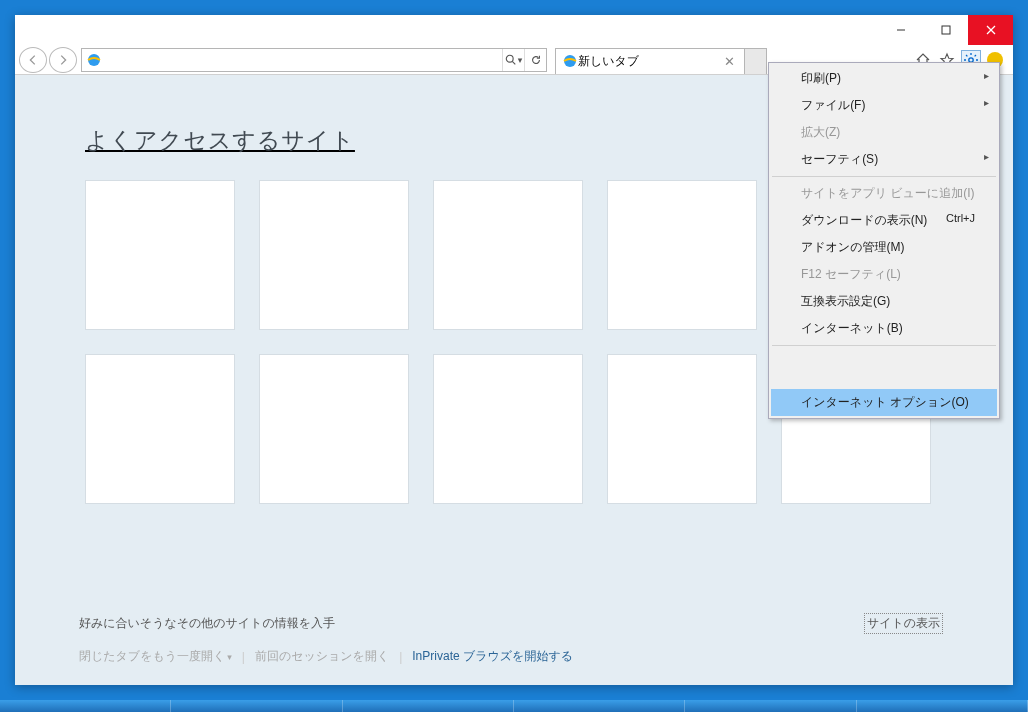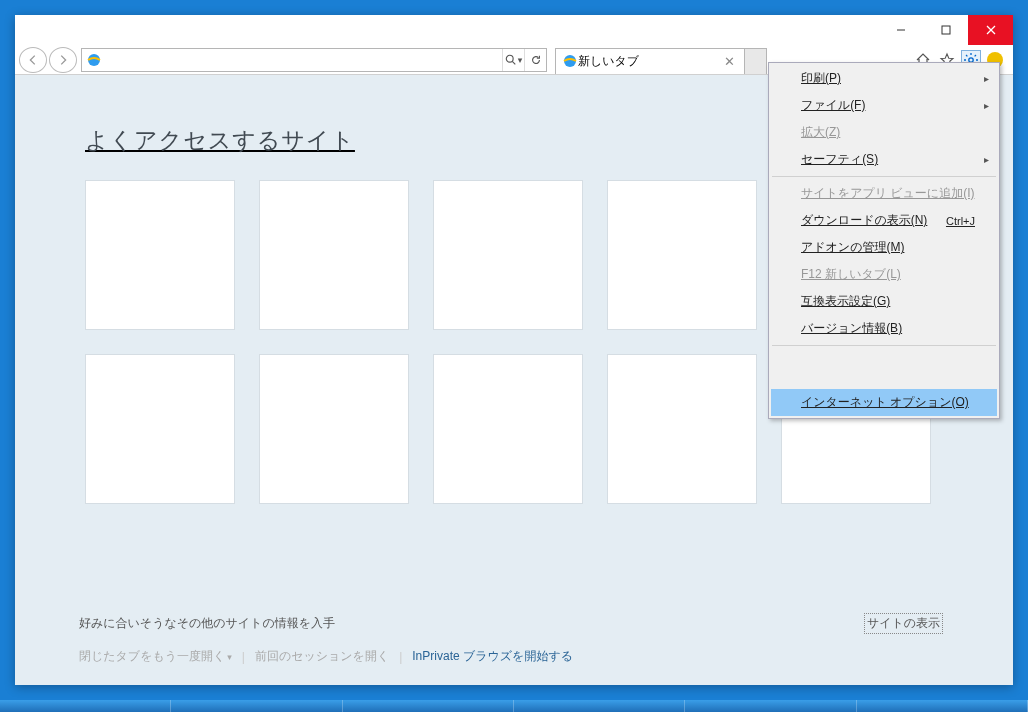--- a/index.html
+++ b/index.html
@@ -117,24 +117,22 @@
   width: 232px;
   background: #f0f0f0;
   border: 1px solid #aab;
   box-shadow: 2px 2px 4px rgba(0,0,0,0.25);
   font-size: 12px;
   padding: 2px;
 }
 .menu-item {
   padding: 5px 22px 5px 30px;
   display: flex;
-  align-items: center;
   color: #222;
   position: relative;
-  text-decoration: underline;
 }
 .menu-item.disabled { color: #979797; }
 .menu-item.highlight { background: #91c9f7; margin-top: 43px; }
 .menu-item .shortcut { margin-left: auto; color: #222; font-size: 11px; }
 .menu-item .arrow { position: absolute; right: 8px; font-size: 10px; color: #555; }
 .menu-sep { height: 1px; background: #d0d0d0; margin: 3px 1px; }
 
 .taskbar {
   position: absolute;
   left: 0; right: 0; bottom: 0;
@@ -288,27 +286,27 @@
       <span>サイトをアプリ ビューに追加(I)</span>
     </div>
   <div class="menu-item">
       <span>ダウンロードの表示(N)</span>
       <span class="shortcut">Ctrl+J</span>
     </div>
   <div class="menu-item">
       <span>アドオンの管理(M)</span>
     </div>
   <div class="menu-item disabled">
-      <span>F12 新しいタブ(L)</span>
+      <span>F12 セーフティ(L)</span>
     </div>
   <div class="menu-item">
       <span>互換表示設定(G)</span>
     </div>
   <div class="menu-item">
-      <span>バージョン情報(B)</span>
+      <span>インターネット(B)</span>
     </div>
   <div class="menu-sep"></div>
   <div class="menu-item highlight">
       <span>インターネット オプション(O)</span>
     </div>
 </div>
 
 <div class="taskbar">
   <div class="seg"></div>
     <div class="seg"></div>

